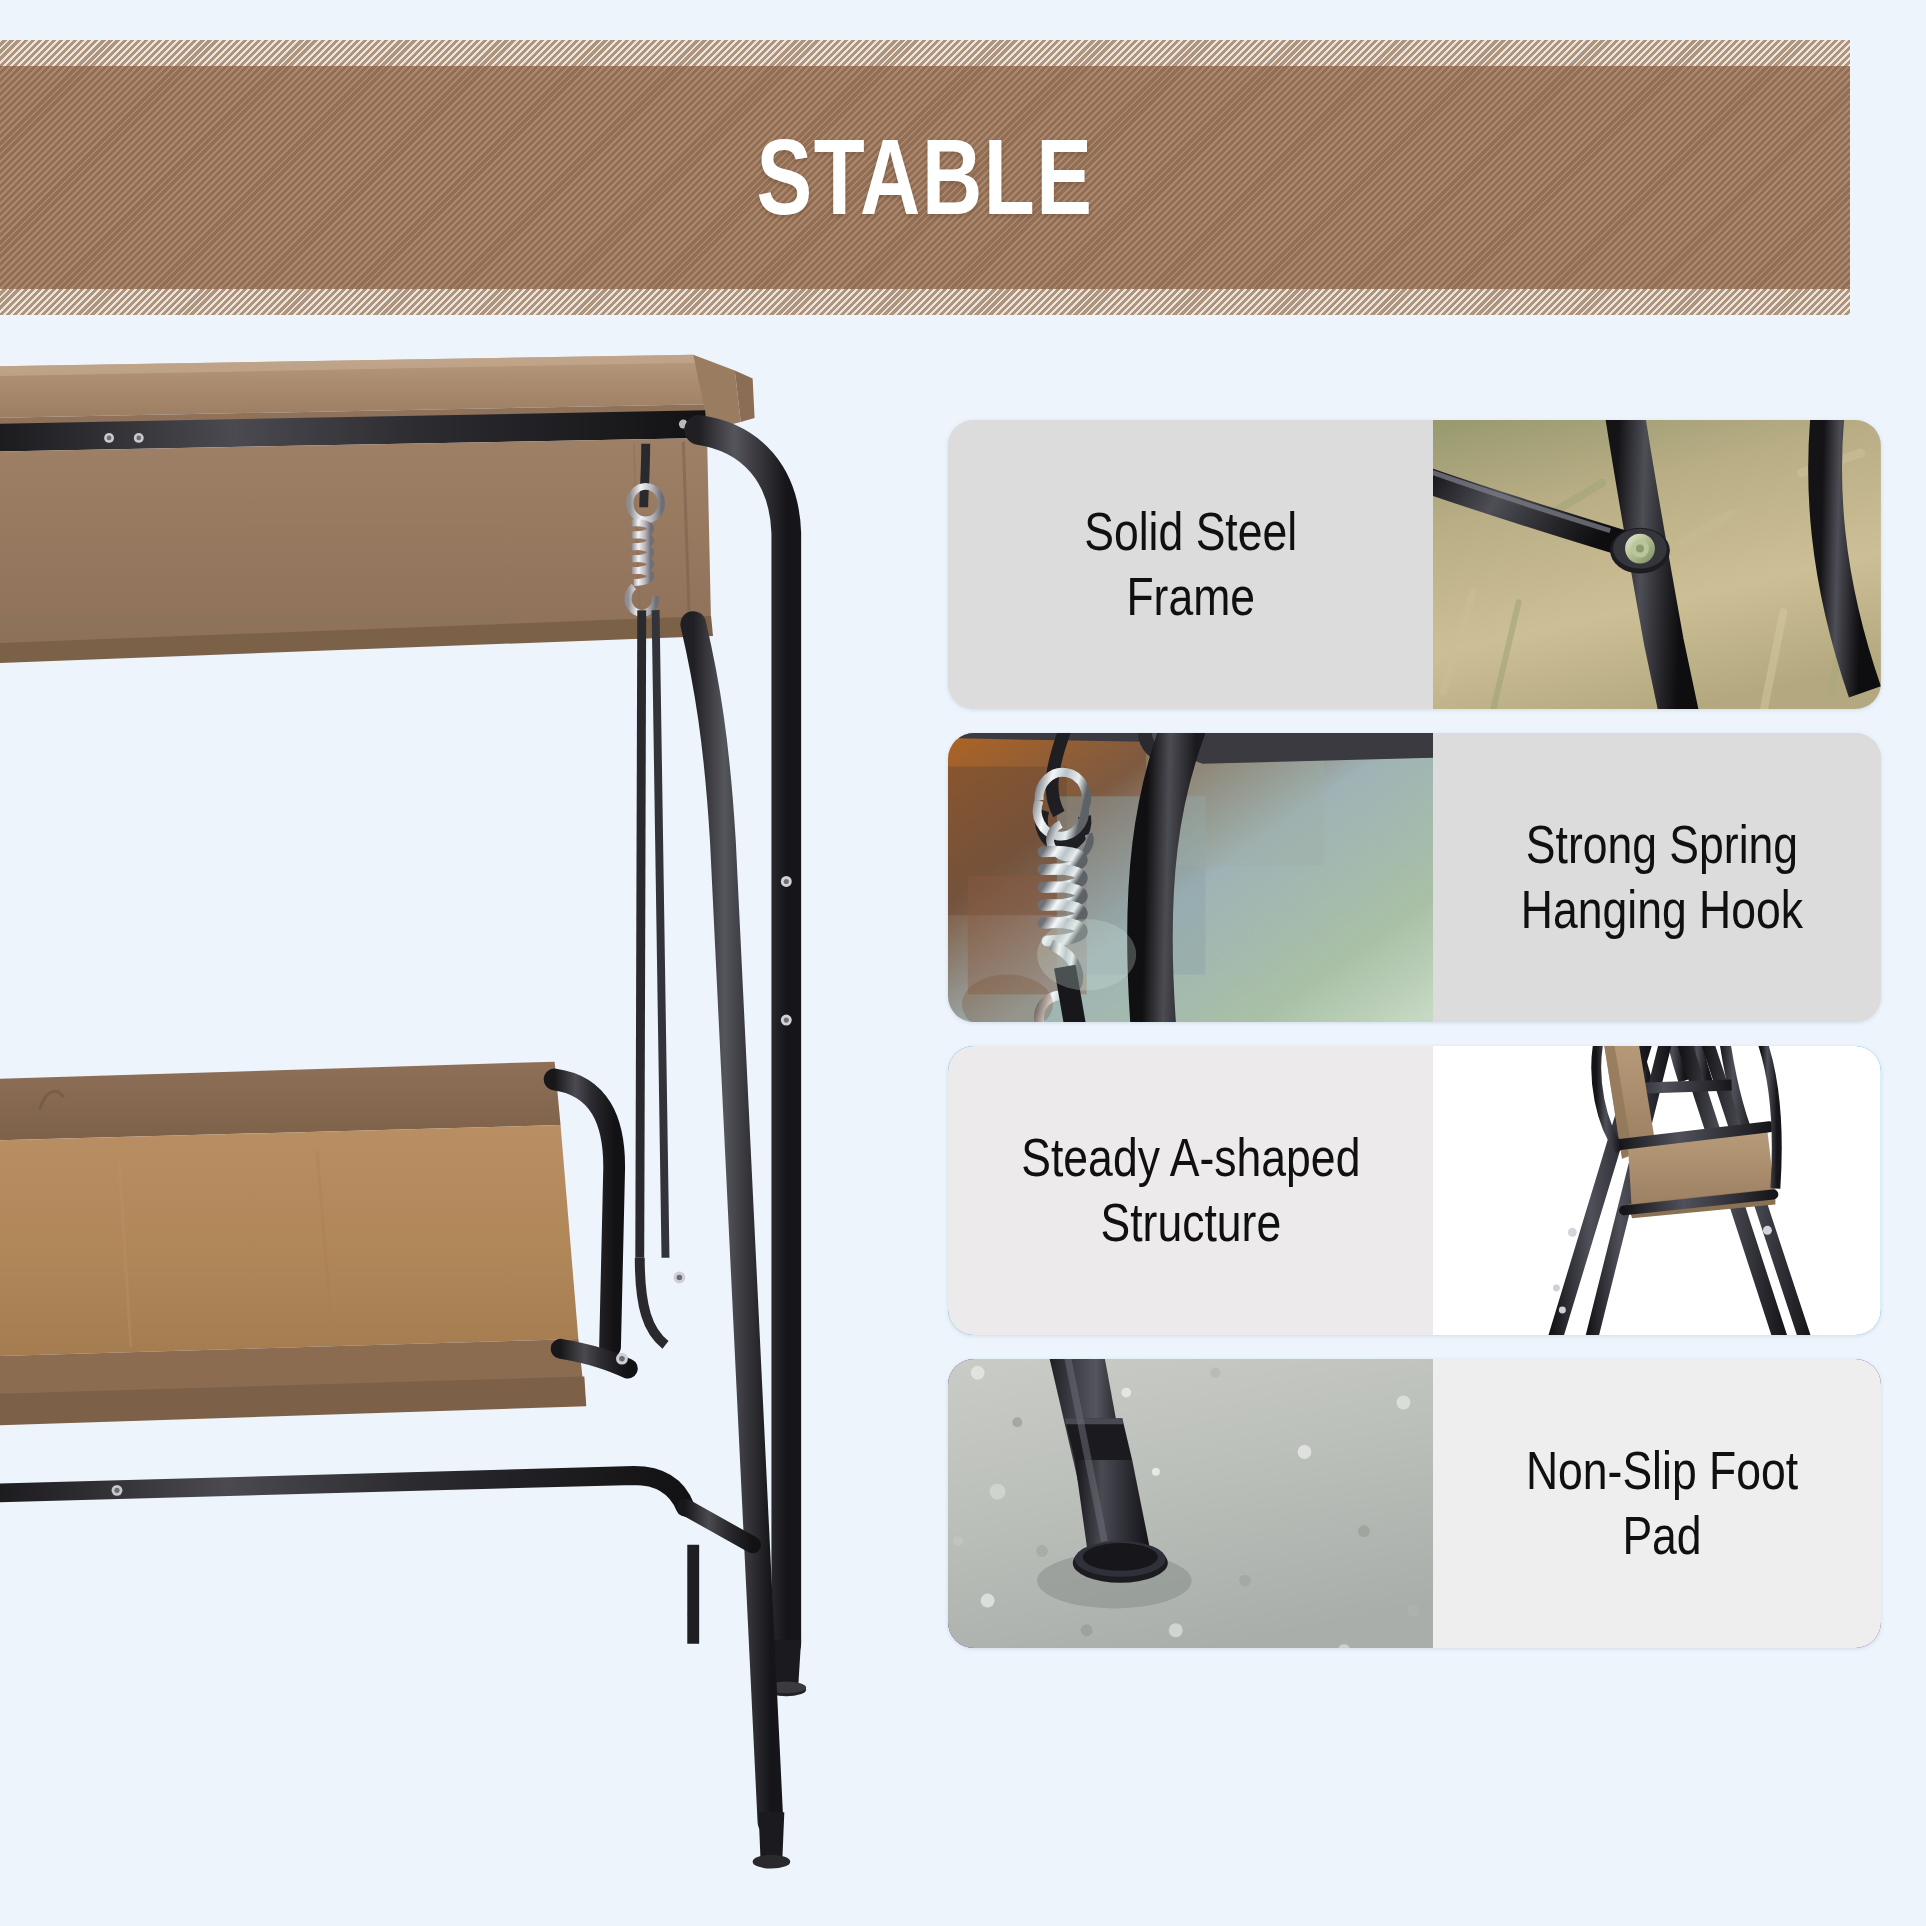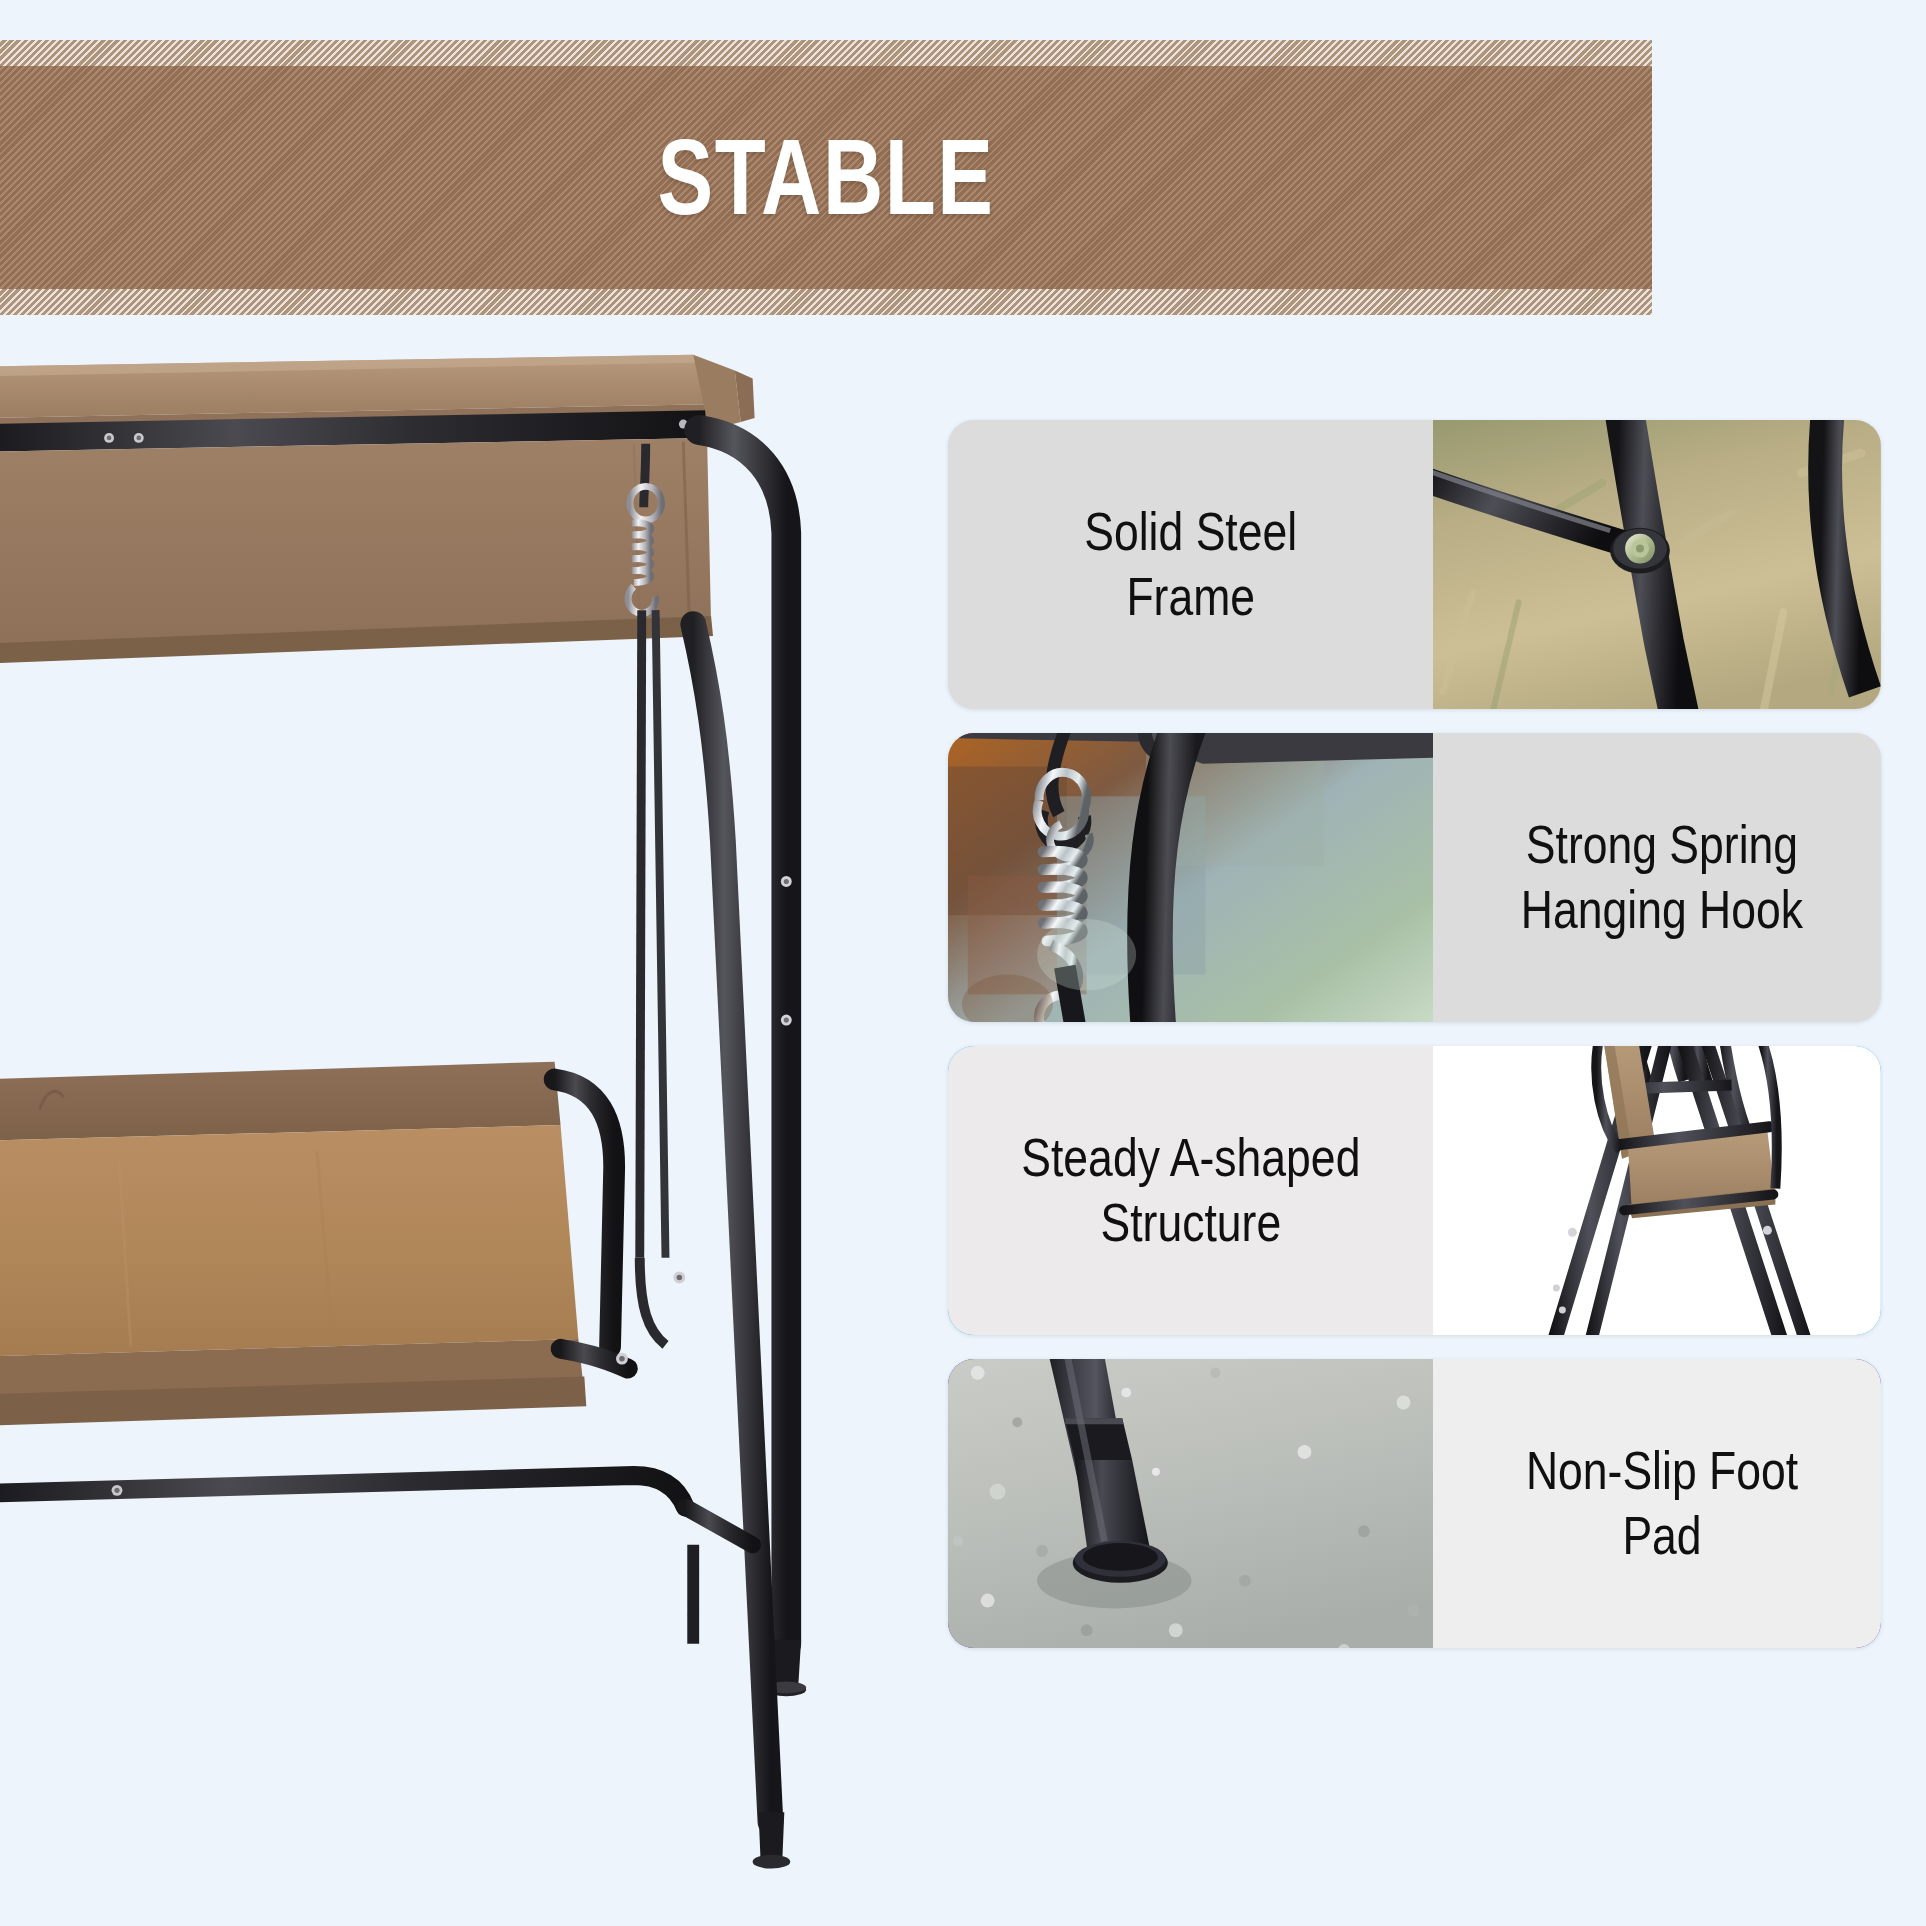--- a/index.html
+++ b/index.html
@@ -5,21 +5,21 @@
   html,body{margin:0;padding:0;}
   body{
     width:1927px;height:1927px;overflow:hidden;
     background:#edf4fc;
     font-family:"Liberation Sans", sans-serif;
     position:relative;
   }
 
   
   #banner{
-    position:absolute;left:0;top:40px;width:1652px;height:275px;
+    position:absolute;left:0;top:40px;width:1850px;height:275px;
     background:#a27b5d;
     display:flex;align-items:center;justify-content:center;
     overflow:hidden;
   }
   #banner .weave{
     position:absolute;inset:0;
     background-image:repeating-linear-gradient(135deg,
         rgba(255,255,255,.10) 0px, rgba(255,255,255,.10) 2px,
         rgba(0,0,0,.10) 2px, rgba(0,0,0,.10) 5px);
   }

